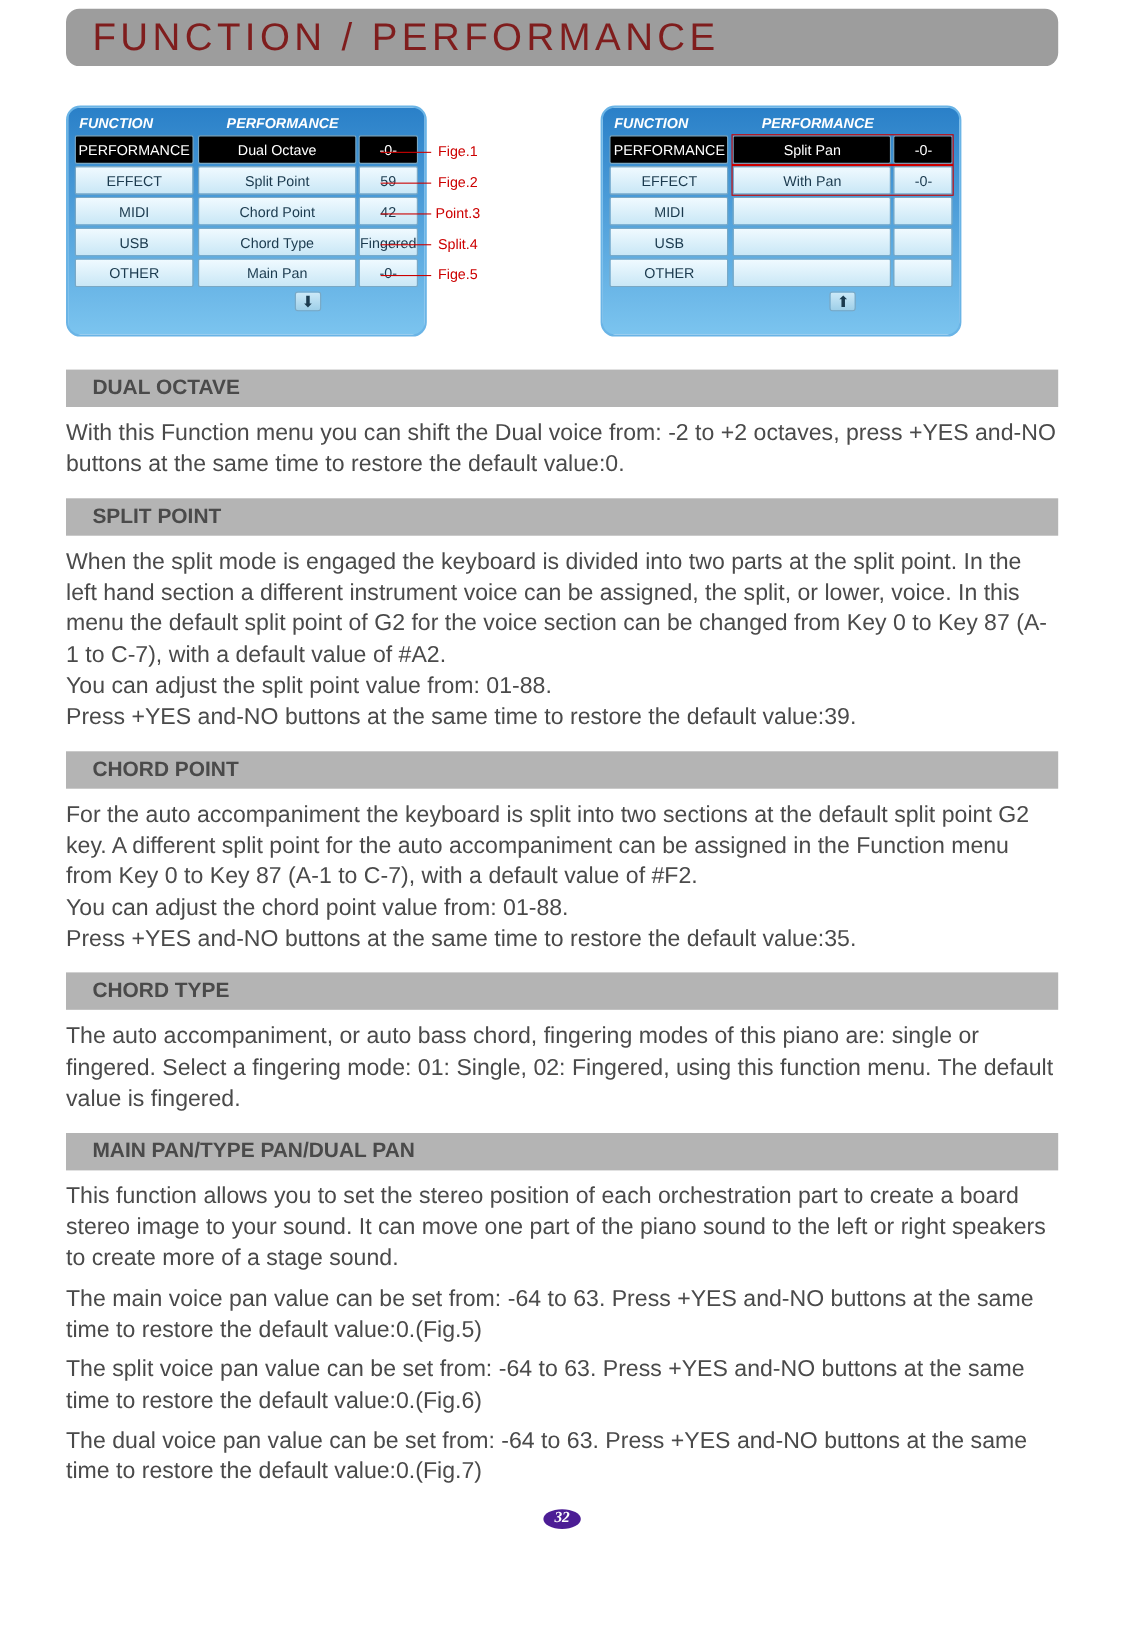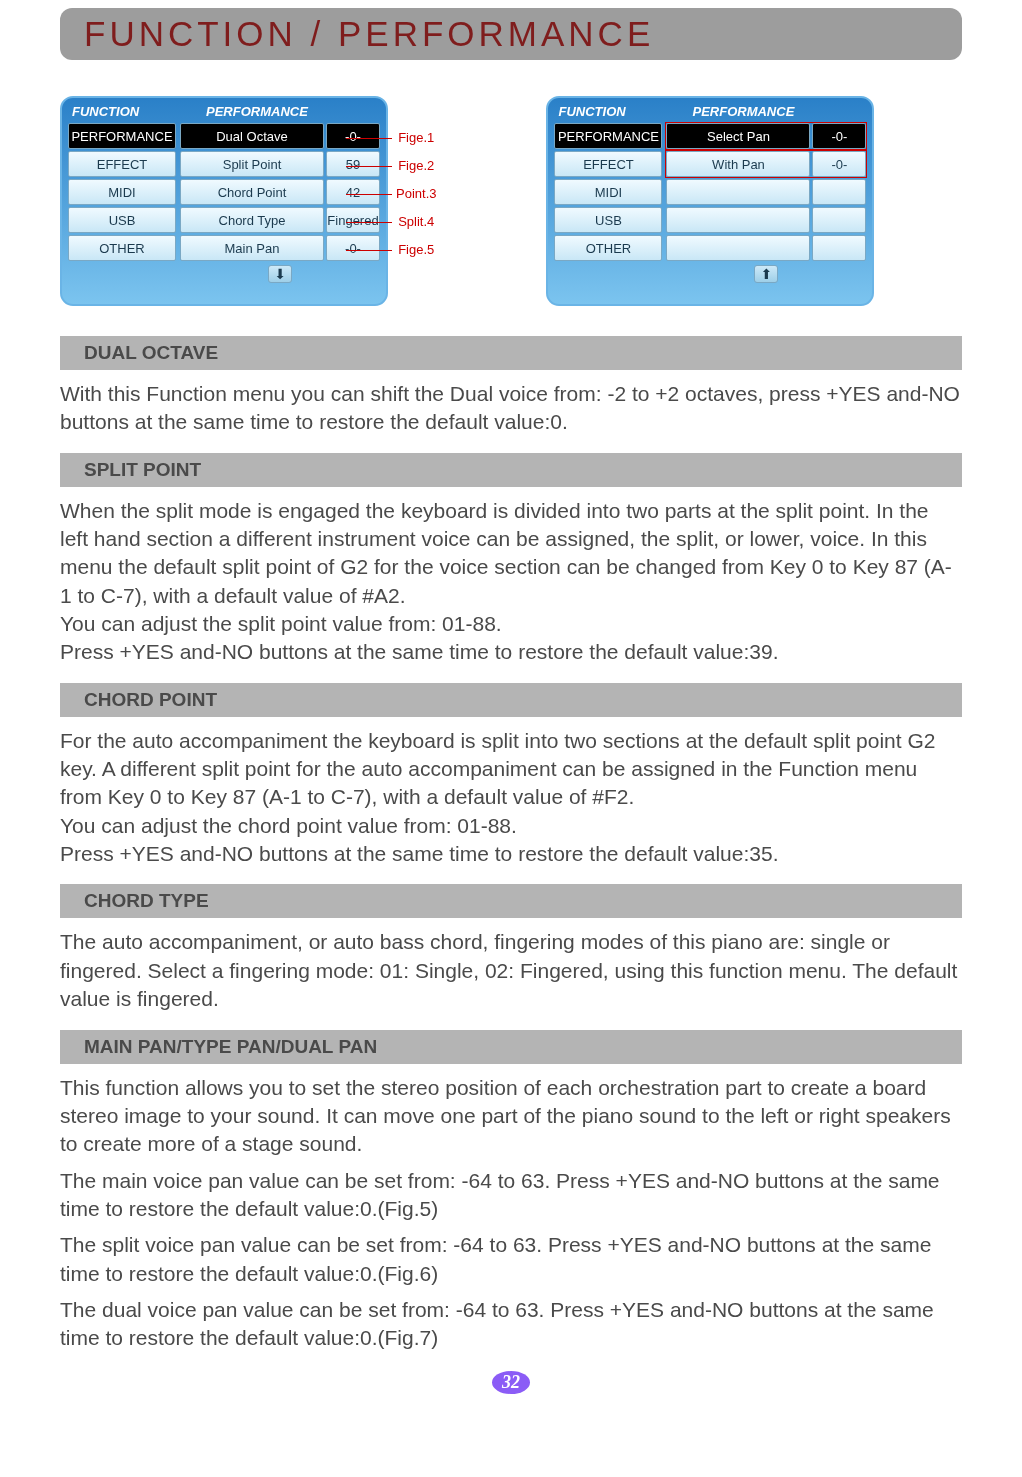--- a/index.html
+++ b/index.html
@@ -116,23 +116,23 @@
     color: #4a4a4a;
   }
   .body-text {
     font-size: 21px;
     line-height: 1.35;
     color: #4a4a4a;
     margin-bottom: 8px;
   }
   .pagenum-wrap { text-align:center; margin-top:18px; }
   .pagenum {
-    display:inline-block;background:#8b5cf6;color:#fff;
+    display:inline-block;background:#4c1d95;color:#fff;
     font-style:italic;font-family:"Times New Roman",serif;
-    font-weight:bold;font-size:18px;
+    font-weight:bold;font-size:14px;
     padding:1px 10px;border-radius:50%;
   }
 </style>
 </head>
 <body>
 
 <div class="page-title-bar">
   <h1>FUNCTION / PERFORMANCE</h1>
 </div>
 
@@ -197,21 +197,21 @@
       <div class="menu-grid">
         <div class="menu-col-left">
           <div class="cell selected">PERFORMANCE</div>
           <div class="cell">EFFECT</div>
           <div class="cell">MIDI</div>
           <div class="cell">USB</div>
           <div class="cell">OTHER</div>
         </div>
         <div class="menu-col-right">
           <div class="param-row sel hl">
-            <div class="pname" style="background:#000;color:#fff">Select Pan</div>
+            <div class="pname" style="background:#000;color:#fff">Split Pan</div>
             <div class="pval" style="background:#000;color:#fff">-0-</div>
           </div>
           <div class="param-row hl">
             <div class="pname">With Pan</div>
             <div class="pval">-0-</div>
           </div>
           <div class="param-row">
             <div class="pname"></div>
               <div class="pval"></div>
           </div>

